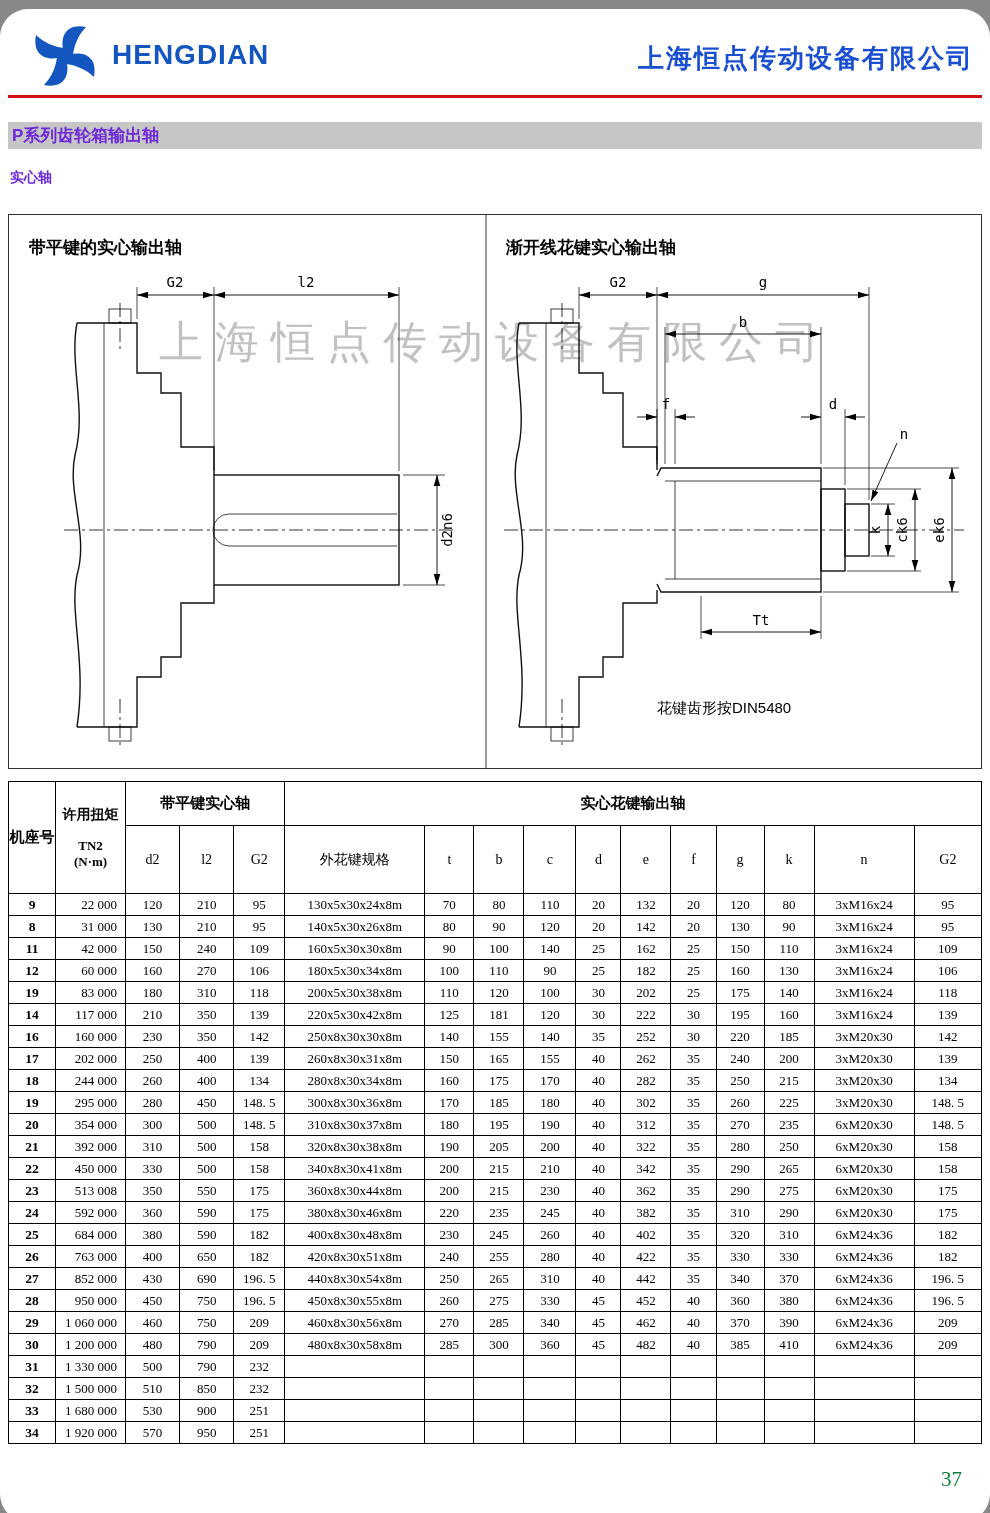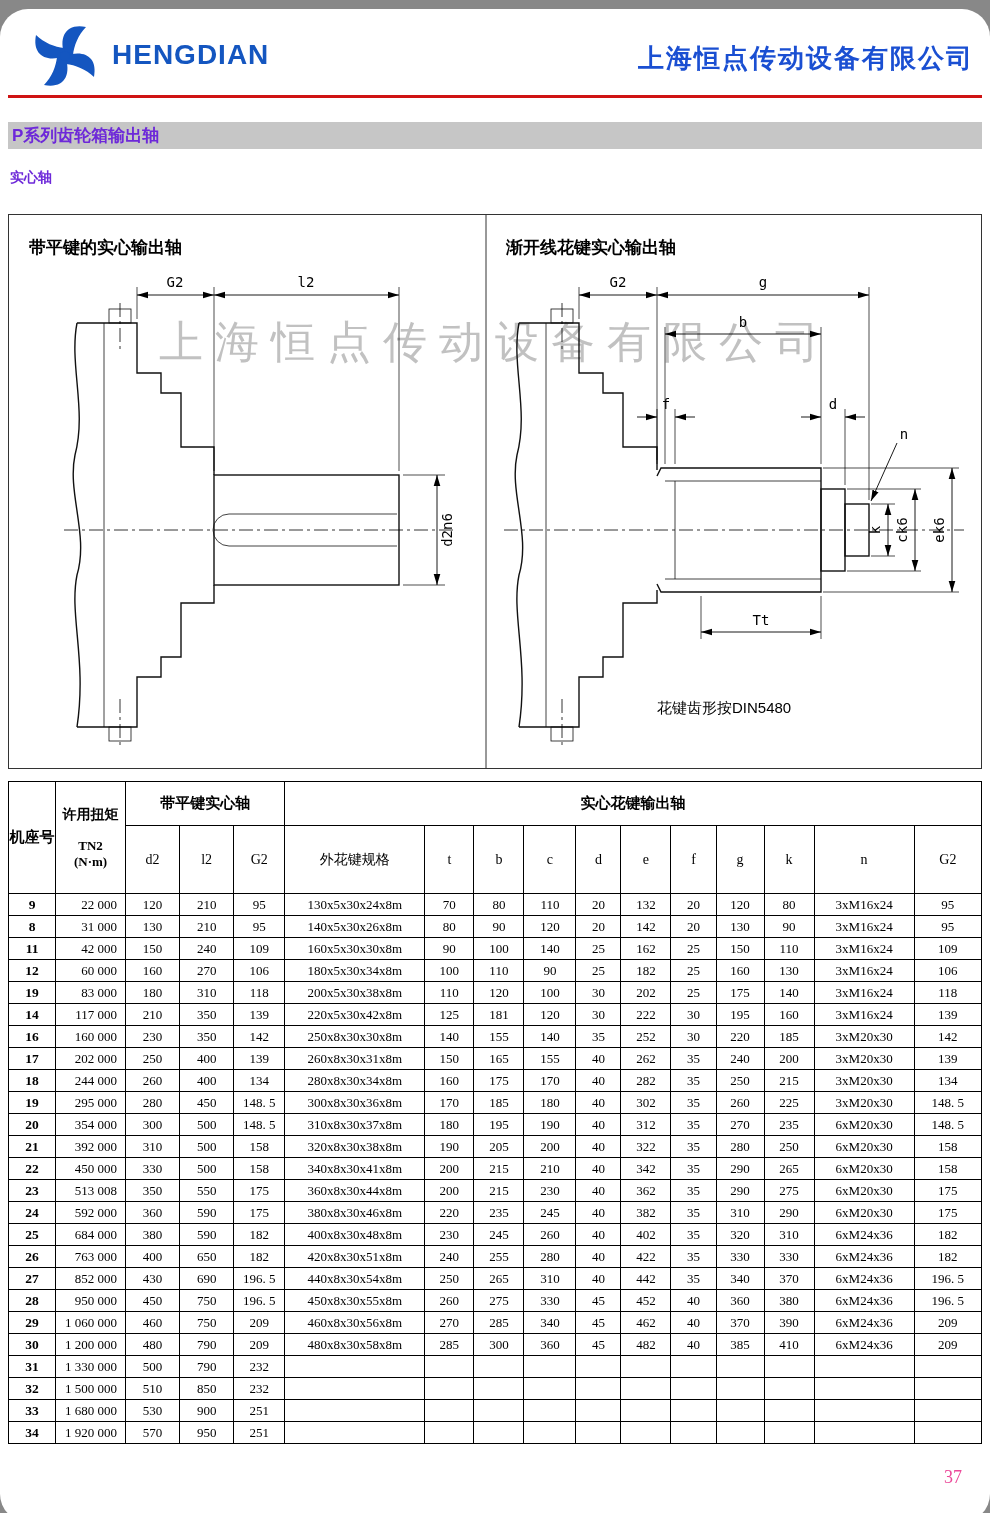--- a/index.html
+++ b/index.html
@@ -36,21 +36,21 @@
   table.spec thead tr.sub th { height:68px; font-size:14px; font-weight:normal; }
   th.frame-h { font-size:14px; font-weight:600; }
   th.torque-h { font-weight:normal; }
   th.torque-h .l1 { font-size:14px; font-weight:700; margin-bottom:14px; }
   th.torque-h .l2 { font-size:13px; }
   th.torque-h .l3 { font-size:13px; }
   table.spec tbody td { height:22px; font-size:13px; }
   table.spec tbody td.c0 { font-weight:bold; font-size:13.5px; }
   table.spec tbody td.c1 { text-align:right; padding-right:8px; }
 
-  .page-number { position:absolute; right:28px; top:1458px; font-size:18px; font-family:"Liberation Serif", serif; color:#ec4899; }
+  .page-number { position:absolute; right:28px; top:1458px; font-size:21px; font-family:"Liberation Serif", serif; color:#15803d; }
 </style>
 </head>
 <body>
 
 <div class="page">
 
   <svg class="hdr-logo" viewBox="0 0 74 74">
     <g fill="#1456c0">
       <path d="M37,37 C30,18 38,4 58,8 C50,16 46,27 45,36 Z"></path>
       <path d="M37,37 C30,18 38,4 58,8 C50,16 46,27 45,36 Z" transform="rotate(90 37 37)"></path>

